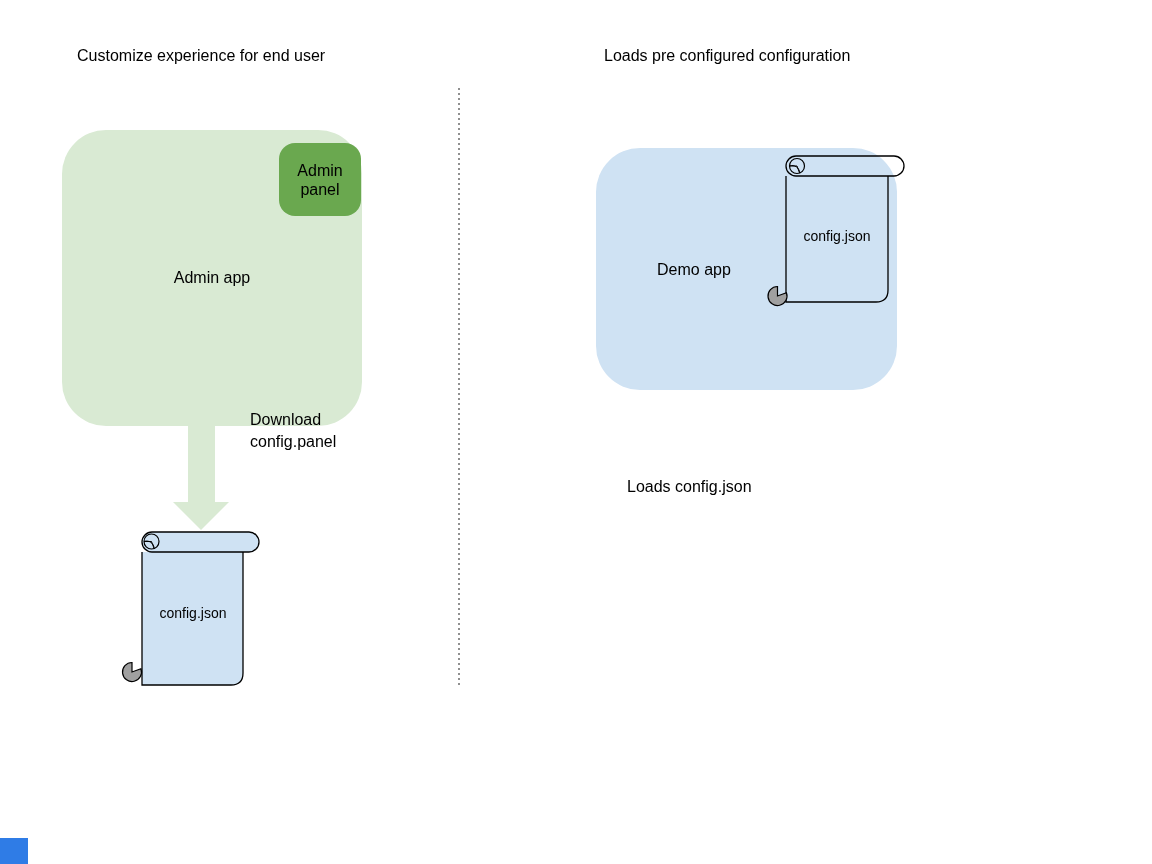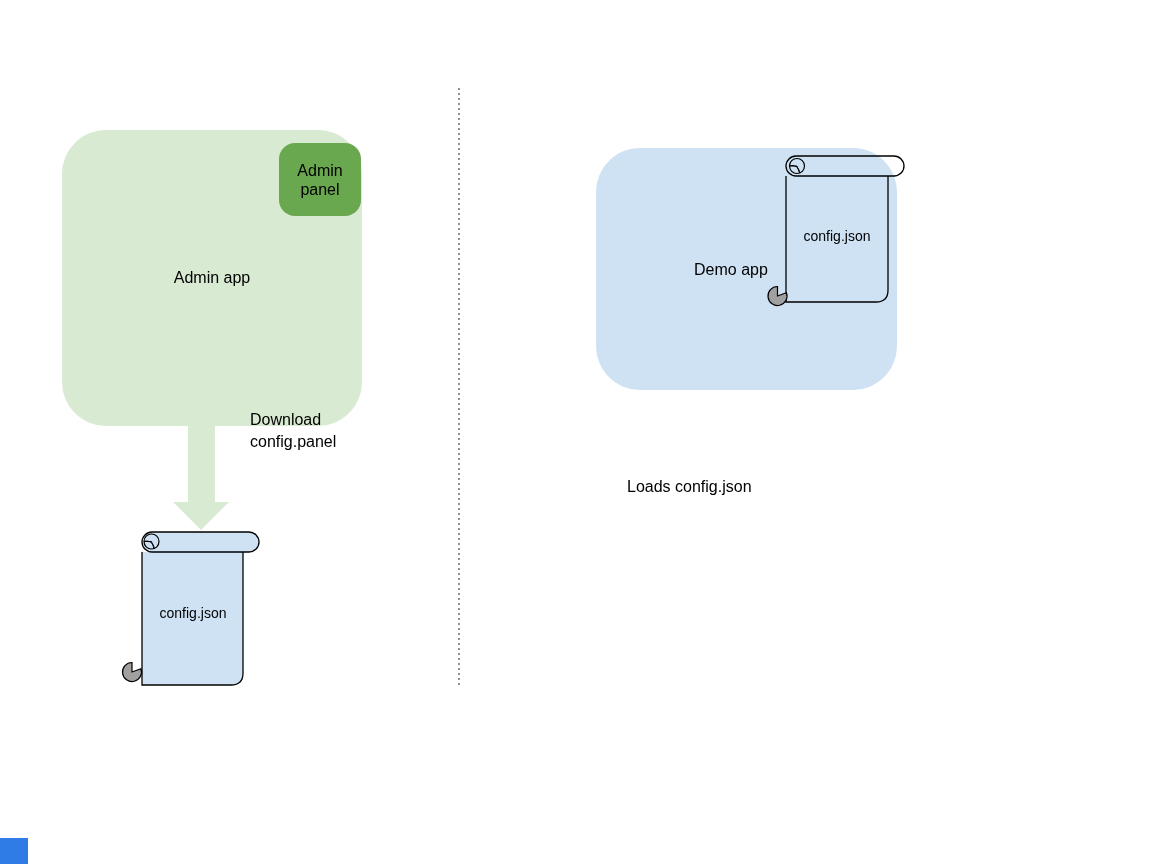--- a/index.html
+++ b/index.html
@@ -64,21 +64,21 @@
   }
   .demo-app {
     left: 596px;
     top: 148px;
     width: 301px;
     height: 242px;
     background: #cfe2f3;
     border-radius: 44px;
   }
   .demo-app-label {
-    left: 694px;
+    left: 657px;
     top: 261px;
     font-size: 16px;
     line-height: 18px;
     white-space: nowrap;
     text-align: right;
   }
   .loads-caption {
     left: 627px;
     top: 445px;
     font-size: 16px;
@@ -99,20 +99,22 @@
     width: 28px;
     height: 26px;
     background: #2f7ce6;
   }
 </style>
 </head>
 <body>
 
 <div class="canvas">
 
+  <div class="abs title title-left">Customize experience for end user</div>
+  <div class="abs title title-right">Loads pre configured configuration</div>
 
   <div class="abs divider"></div>
 
   <div class="abs admin-app">
     <span>Admin app</span>
   </div>
 
   <div class="abs admin-panel">
     <span>Admin panel</span>
   </div>

